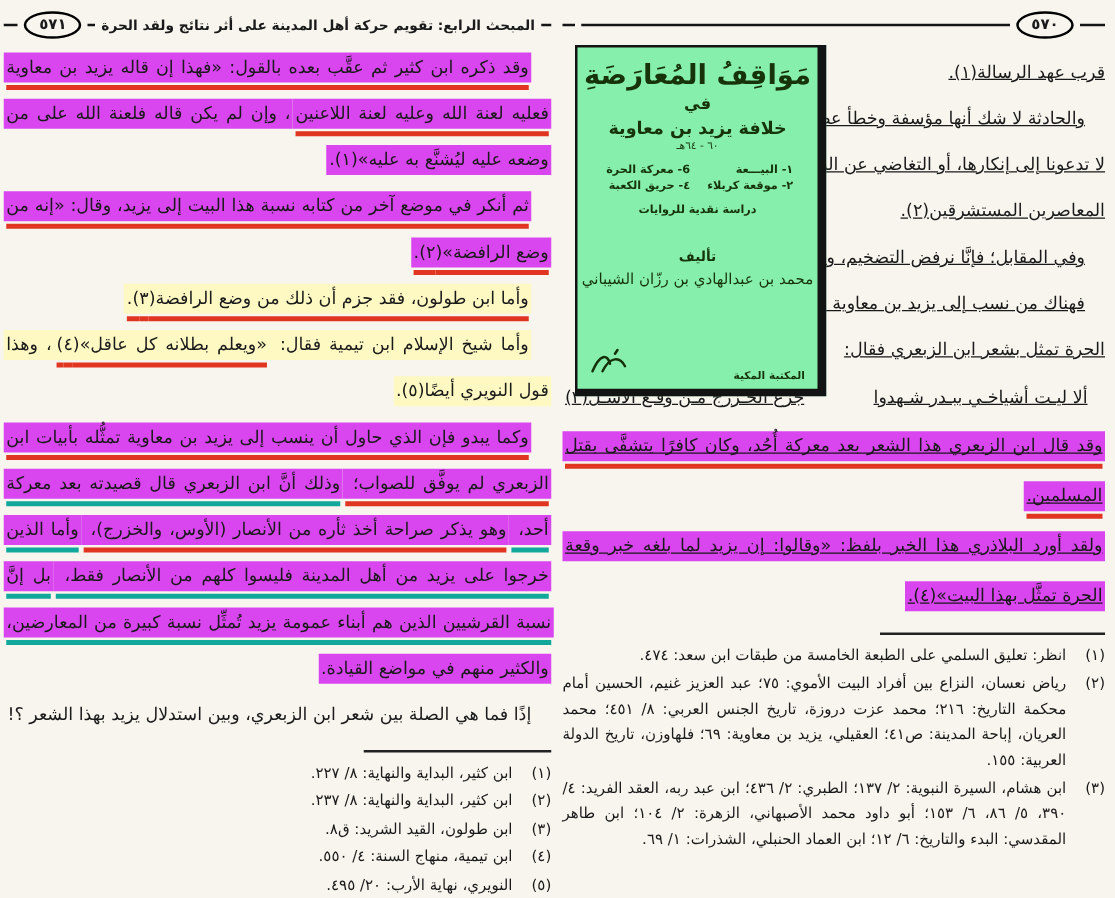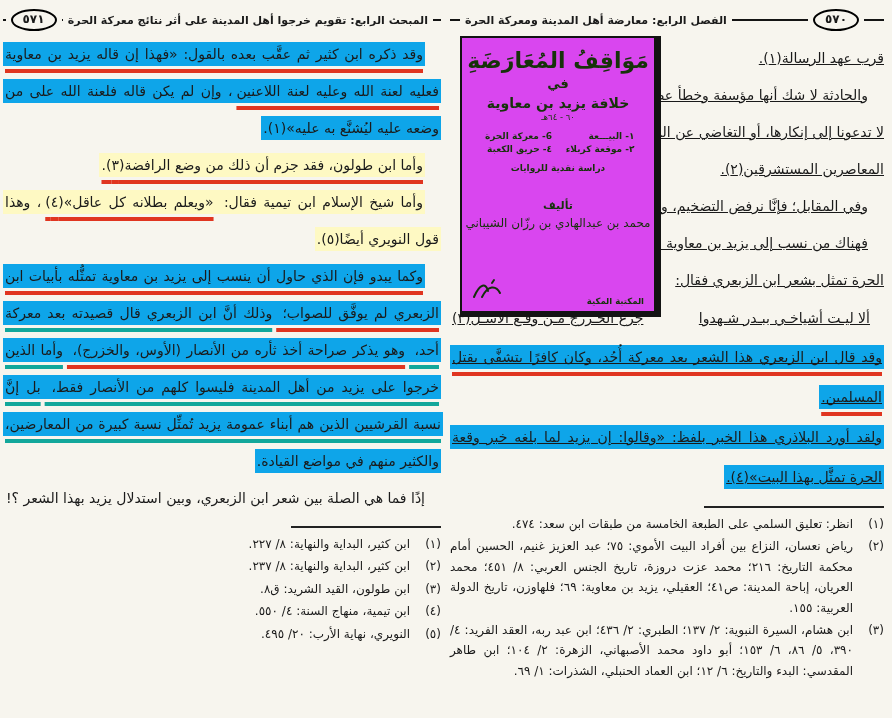--- a/index.html
+++ b/index.html
@@ -33,21 +33,21 @@
   
   .body-txt{font-size:14px;line-height:37px;text-align:justify;}
   #page-571 .body-txt{margin-top:4px;}
   #page-570 .body-txt{margin-top:8px;text-decoration:underline;}
   p.para{margin:0;}
   .ind{text-indent:16px;}
   .rline{white-space:nowrap;overflow:hidden;text-align:right;}
 
   
   .hl{padding:4px 2px;-webkit-box-decoration-break:clone;box-decoration-break:clone;}
-  .hl-y{background:#0ea5e9;}
+  .hl-y{background:#d946ef;}
   .hl-b{background:#fef9c3;}
   
   .u-r,.u-t{text-decoration-line:underline;text-decoration-thickness:4px;text-underline-offset:10px;text-decoration-skip-ink:none;}
   .u-r{text-decoration-color:#e03520;}
   .u-t{text-decoration-color:#12a79b;}
 
   
   .poetry{display:flex;justify-content:space-between;line-height:38px;font-size:14px;padding:0 14px 0 2px;}
 
   
@@ -56,21 +56,21 @@
   #page-570 .fnsep{width:180px;}
   .fnotes{font-size:12px;line-height:1.7;}
   #page-571 .fnotes{width:356px;}
   .fn{display:flex;gap:7px;margin:0 0 2px;}
   .fn-n{min-width:24px;white-space:nowrap;}
   .fn-t{flex:1;text-align:justify;}
 
   
   #cover{
     position:absolute;left:460px;top:36px;width:201px;height:281px;z-index:5;
-    box-sizing:border-box;background:#d946ef;
+    box-sizing:border-box;background:#86efac;
     border:2px solid #131313;border-right-width:7px;border-bottom-width:6px;
     display:flex;flex-direction:column;align-items:center;
     color:#16330a;text-align:center;padding-top:10px;
   }
   .cv-title{font-size:22px;font-weight:bold;line-height:1.15;}
   .cv-fi{font-size:13px;font-weight:bold;margin-top:3px;}
   .cv-reign{font-size:14px;font-weight:bold;margin-top:4px;}
   .cv-years{font-size:8.5px;margin-top:1px;letter-spacing:1px;}
   .cv-topics{
     display:grid;grid-template-columns:1fr 1fr;direction:rtl;
@@ -88,21 +88,20 @@
   .cv-pub{font-size:8.5px;font-weight:bold;}
 </style>
 </head>
 <body>
 
 <div id="stage">
 
   <div class="page" id="page-570">
     <div class="hdr">
       <div class="rule r-xs"></div>
-      <div class="hdr-title">الفصل الرابع: معارضة أهل المدينة ومعركة الحرة</div>
       <div class="rule r-fx"></div>
       <div class="pn-oval">٥٧٠</div>
       <div class="rule r-sm"></div>
     </div>
 
     <div class="body-txt">
       <div class="rline">قرب عهد الرسالة(١).</div>
       <div class="rline ind">والحادثة لا شك أنها مؤسفة وخطأ عظ</div>
       <div class="rline">لا تدعونا إلى إنكارها، أو التغاضي عن الت</div>
       <div class="rline">المعاصرين المستشرقين(٢).</div>
@@ -135,26 +134,27 @@
         </div>
 
     </div>
   </div>
 
   <div class="page" id="page-571">
     <div class="hdr">
       <div class="rule r-sm"></div>
       <div class="pn-oval">٥٧١</div>
       <div class="rule r-xs"></div>
-      <div class="hdr-title">المبحث الرابع: تقويم خرجوا أهل المدينة على أثر نتائج معركة الحرة</div>
+      <div class="hdr-title">المبحث الرابع: تقويم حركة أهل المدينة على أثر نتائج ولقد الحرة</div>
       <div class="rule r-fx"></div>
     </div>
 
     <div class="body-txt">
       <p class="para ind"><span class="hl hl-y u-r">وقد ذكره ابن كثير ثم عقَّب بعده بالقول: «فهذا إن قاله يزيد بن معاوية فعليه لعنة الله وعليه لعنة اللاعنين</span><span class="hl hl-y">، وإن لم يكن قاله فلعنة الله على من وضعه عليه ليُشنَّع به عليه»(١).</span></p>
+      <p class="para ind"><span class="hl hl-y u-r">ثم أنكر في موضع آخر من كتابه نسبة هذا البيت إلى يزيد، وقال: «إنه من وضع الرافضة»(٢).</span></p>
       <p class="para ind"><span class="hl hl-b u-r">وأما ابن طولون، فقد جزم أن ذلك من وضع الرافضة(٣).</span></p>
       <p class="para ind"><span class="hl hl-b">وأما شيخ الإسلام ابن تيمية فقال: </span><span class="hl hl-b u-r">«ويعلم بطلانه كل عاقل»(٤)</span><span class="hl hl-b">، وهذا قول النويري أيضًا(٥).</span></p>
       <p class="para ind"><span class="hl hl-y u-r">وكما يبدو فإن الذي حاول أن ينسب إلى يزيد بن معاوية تمثُّله بأبيات ابن الزبعري لم يوفَّق للصواب؛ </span><span class="hl hl-y u-t">وذلك أنَّ ابن الزبعري قال قصيدته بعد معركة أحد، </span><span class="hl hl-y u-r">وهو يذكر صراحة أخذ ثأره من الأنصار (الأوس، والخزرج)، </span><span class="hl hl-y u-t">وأما الذين خرجوا على يزيد من أهل المدينة فليسوا كلهم من الأنصار فقط، </span><span class="hl hl-y u-t">بل إنَّ نسبة القرشيين الذين هم أبناء عمومة يزيد تُمثِّل نسبة كبيرة من المعارضين، </span><span class="hl hl-y">والكثير منهم في مواضع القيادة.</span></p>
       <p class="para ind">إذًا فما هي الصلة بين شعر ابن الزبعري، وبين استدلال يزيد بهذا الشعر ؟!</p>
     </div>
 
     <div class="fnsep"></div>
     <div class="fnotes">
       <div class="fn">
           <span class="fn-n">(١)</span>

